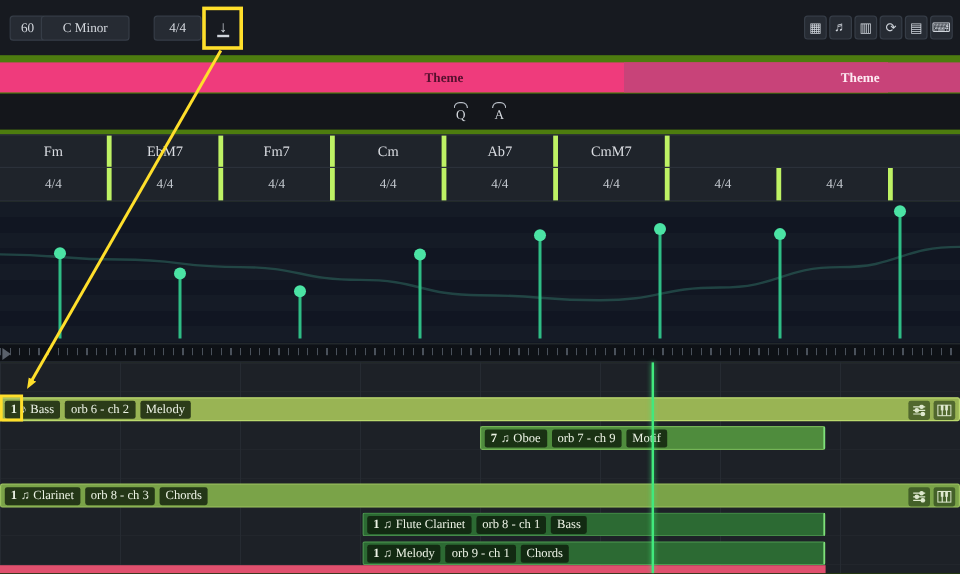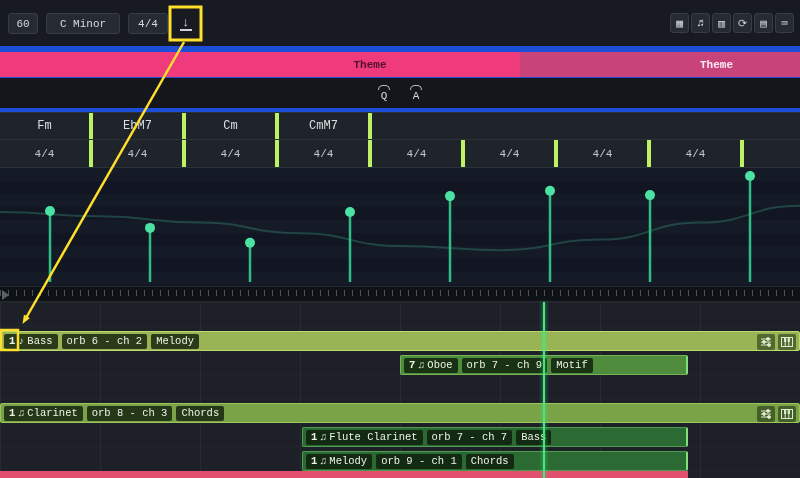--- a/index.html
+++ b/index.html
@@ -1,28 +1,28 @@
 <!DOCTYPE html>
 <html><head>
 <meta charset="utf-8">
 <style>
   *{box-sizing:border-box;margin:0;padding:0}
   html,body{background:#0d0f12}
   #app{position:relative;width:800px;height:478px;overflow:hidden;
-       background:#1d4ed8;color:#d5d9df;
-       font-family:Liberation Mono, monospace}
+       background:#4d7c0f;color:#d5d9df;
+       font-family:Liberation Serif, serif}
   .abs{position:absolute}
 
   
   .toolbar{left:0;top:0;width:800px;height:46px;background:#171a20}
   .tbtn{position:absolute;top:13px;height:21px;background:#262b33;border:1px solid #363d47;
         border-radius:3px;font-size:11px;display:flex;align-items:center;justify-content:center;
         color:#d5d9df;cursor:pointer}
   .tempo{left:8px;width:30px}
-  .keybtn{left:46px;width:74px}
+  .keybtn{left:34px;width:74px}
   .meterbtn{left:128px;width:40px}
   .import-btn{position:absolute;left:174px;top:11px;width:24px;height:25px;
         display:flex;align-items:center;justify-content:center;cursor:pointer}
   .import-glyph{font-size:13px;line-height:1;color:#cfd4db;border-bottom:2px solid #cfd4db;padding:0 2px}
   .ticons{position:absolute;right:6px;top:13px;display:flex;gap:2px}
   .ticon{width:19px;height:20px;background:#262b33;border:1px solid #363d47;border-radius:3px;
          display:flex;align-items:center;justify-content:center;font-size:11px;color:#cfd4db;cursor:pointer}
 
   
   .theme{left:0;top:52px;width:740px;height:25px;background:#ef3b7c}
@@ -121,21 +121,23 @@
     </div>
     <div class="qa-item">
       <span class="arc"></span>
       <span class="qa-label">A</span>
     </div>
   </div>
 
   <div class="abs cellrow chordrow">
     <div class="cell">Fm</div>
     <div class="cell">EbM7</div>
+    <div class="cell">Fm7</div>
     <div class="cell">Cm</div>
+    <div class="cell">Ab7</div>
     <div class="cell">CmM7</div>
   </div>
 
   <div class="abs cellrow meterrow">
     <div class="cell">4/4</div>
     <div class="cell">4/4</div>
     <div class="cell">4/4</div>
     <div class="cell">4/4</div>
     <div class="cell">4/4</div>
     <div class="cell">4/4</div>
@@ -247,21 +249,21 @@
         </span>
       </span>
     </div>
 
     <div class="track t-bcl">
       <span class="chip">
         <b class="num">1</b>
         <span class="note">♫</span>
         <span>Flute Clarinet</span>
       </span>
-      <span class="chip">orb 7 - ch 7</span>
+      <span class="chip">orb 8 - ch 1</span>
       <span class="chip">Bass</span>
     </div>
 
     <div class="track t-bsn">
       <span class="chip">
         <b class="num">1</b>
         <span class="note">♫</span>
         <span>Melody</span>
       </span>
       <span class="chip">orb 9 - ch 1</span>

